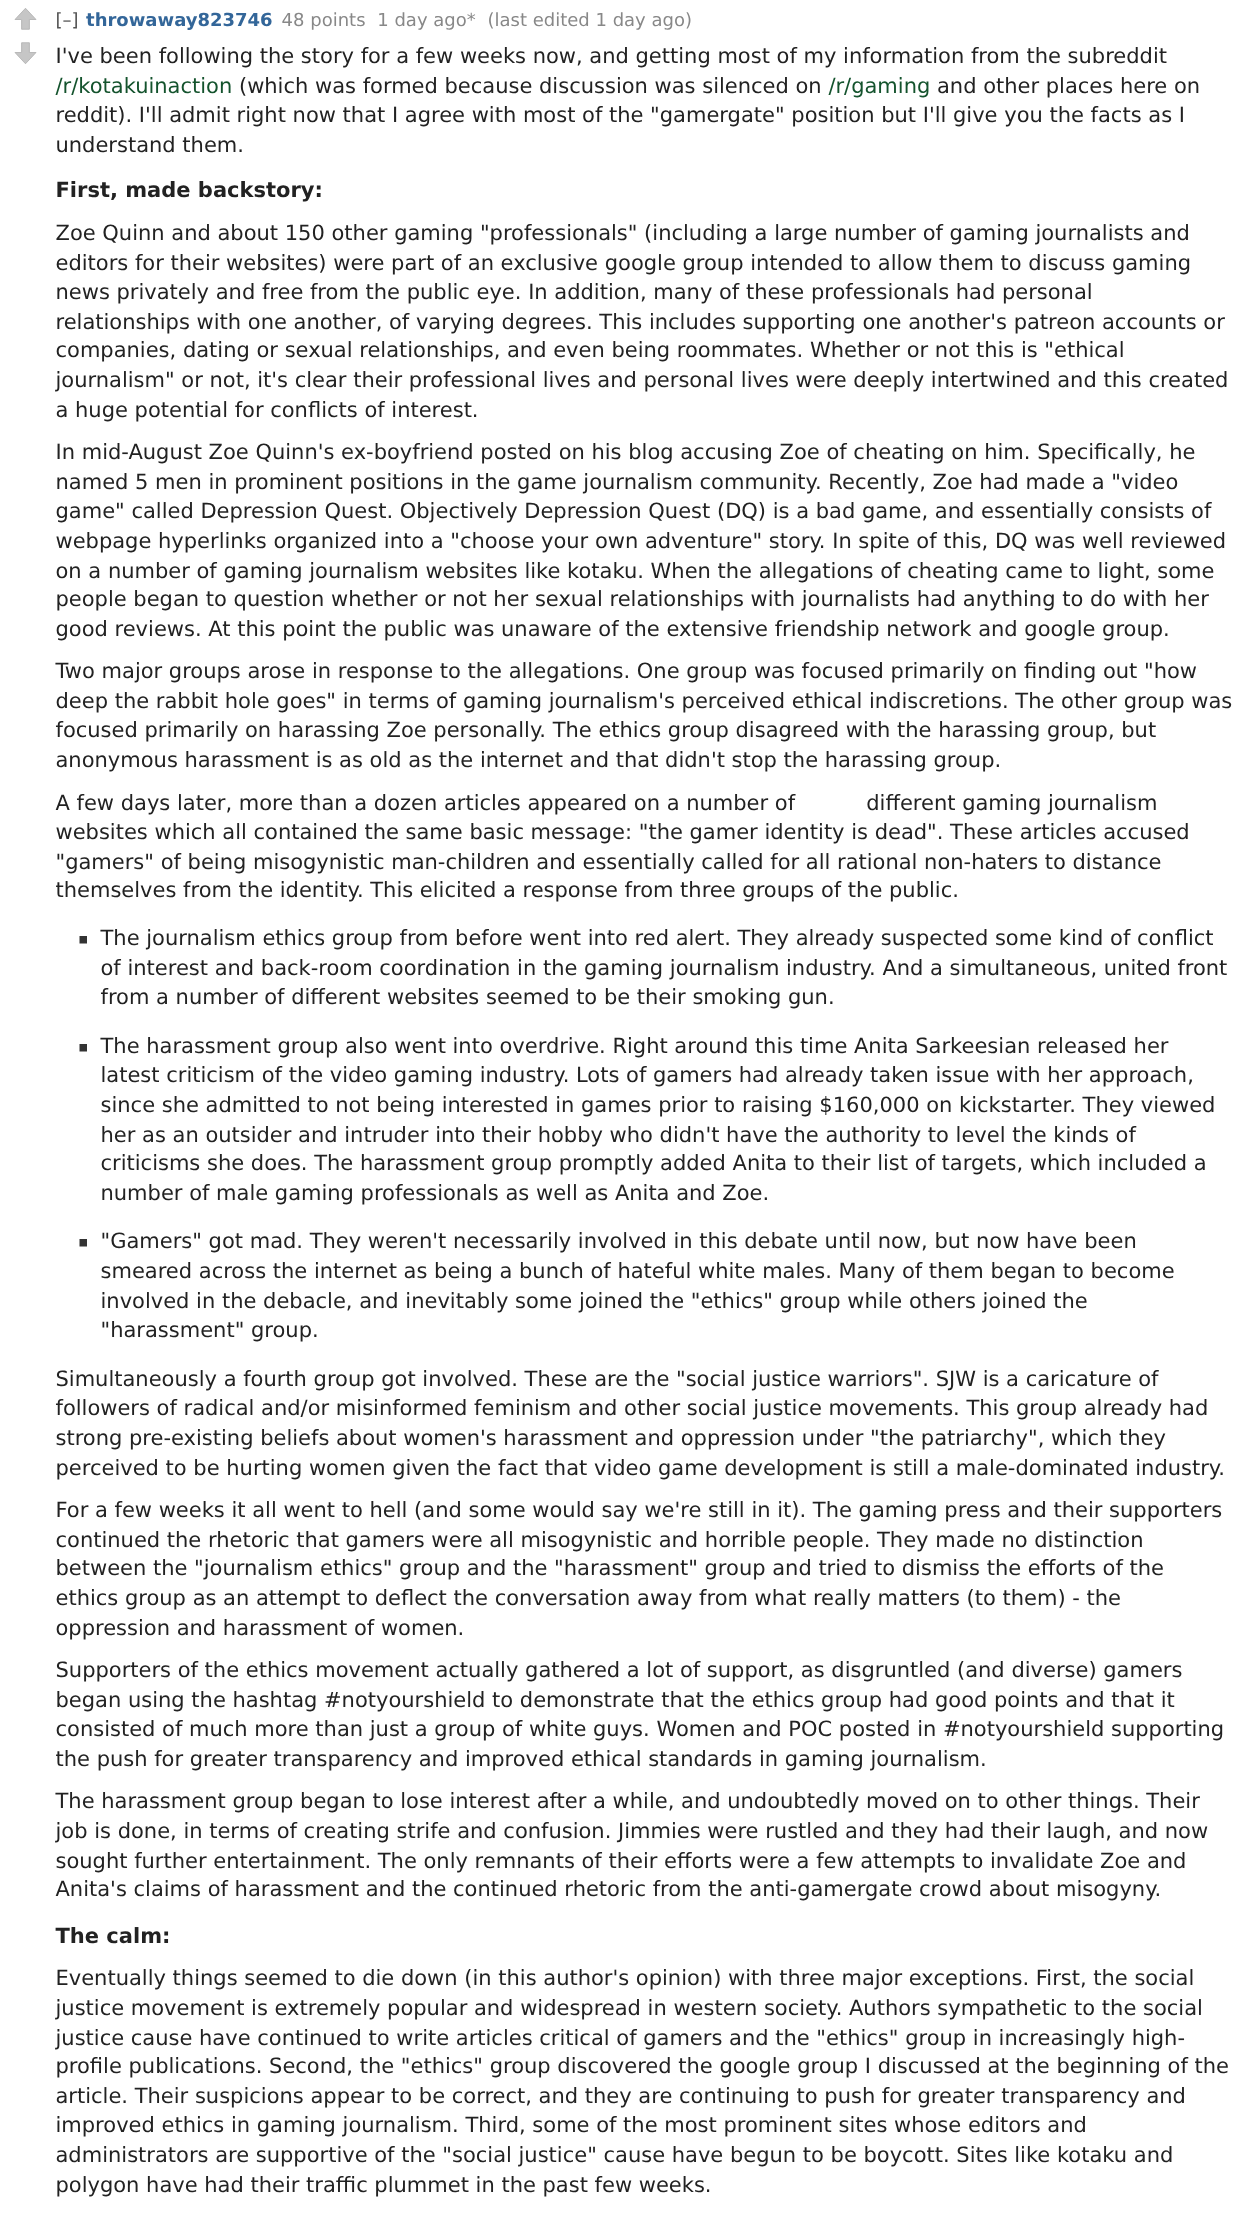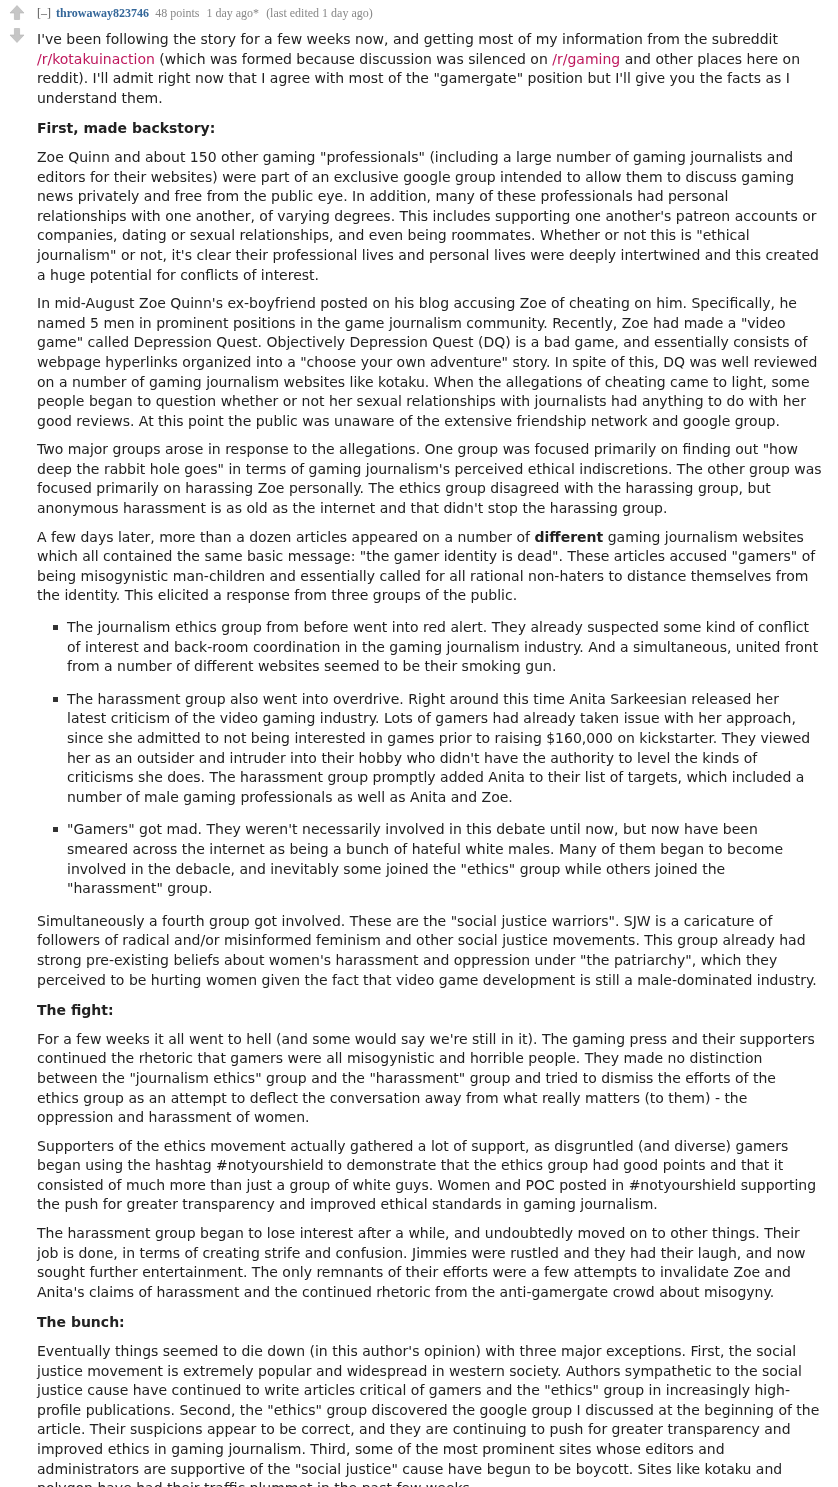--- a/index.html
+++ b/index.html
@@ -27,41 +27,40 @@
     align-items: center;
     gap: 4px;
   }
   .arrow { display: block; cursor: pointer; }
   .tagline {
     font-size: 12px;
     color: #888888;
     padding-top: 2px;
     margin-bottom: 4px;
     white-space: nowrap;
-    font-family: Liberation Serif, serif;
   }
   .collapse-toggle { color: #555555; cursor: pointer; margin-right: 5px; }
   .author {
     color: #336699;
     font-weight: bold;
     text-decoration: none;
     margin-right: 6px;
     cursor: pointer;
   }
   .score { margin-right: 4px; }
   .time { margin-right: 4px; }
   .md { font-size: 14px; line-height: 1.4; }
   .md p { margin: 9px 0; }
   .md p.heading { font-weight: bold; margin: 11px 0 8px 0; }
   .md a.body-link {
-    color: #be185d;
+    color: #14532d;
     text-decoration: none;
     cursor: pointer;
   }
-  .md strong { font-weight: bold; }
+  .md strong { font-weight: normal; margin-left: 43px; }
   .md ul { margin: 12px 0 12px 0; padding-left: 16px; list-style: none; }
   .md li { position: relative; padding-left: 14px; margin-bottom: 13px; }
   .md li::before {
     content: "";
     position: absolute;
     left: 0;
     top: 7px;
     width: 5px;
     height: 5px;
     background: #333333;
@@ -103,23 +102,22 @@
     <p><span>A few days later, more than a dozen articles appeared on a number of </span><strong>different</strong><span> gaming journalism websites which all contained the same basic message: "the gamer identity is dead". These articles accused "gamers" of being misogynistic man-children and essentially called for all rational non-haters to distance themselves from the identity. This elicited a response from three groups of the public.</span></p>
 
     <ul>
       <li>The journalism ethics group from before went into red alert. They already suspected some kind of conflict of interest and back-room coordination in the gaming journalism industry. And a simultaneous, united front from a number of different websites seemed to be their smoking gun.</li>
       <li>The harassment group also went into overdrive. Right around this time Anita Sarkeesian released her latest criticism of the video gaming industry. Lots of gamers had already taken issue with her approach, since she admitted to not being interested in games prior to raising $160,000 on kickstarter. They viewed her as an outsider and intruder into their hobby who didn't have the authority to level the kinds of criticisms she does. The harassment group promptly added Anita to their list of targets, which included a number of male gaming professionals as well as Anita and Zoe.</li>
       <li>"Gamers" got mad. They weren't necessarily involved in this debate until now, but now have been smeared across the internet as being a bunch of hateful white males. Many of them began to become involved in the debacle, and inevitably some joined the "ethics" group while others joined the "harassment" group.</li>
     </ul>
 
     <p>Simultaneously a fourth group got involved. These are the "social justice warriors". SJW is a caricature of followers of radical and/or misinformed feminism and other social justice movements. This group already had strong pre-existing beliefs about women's harassment and oppression under "the patriarchy", which they perceived to be hurting women given the fact that video game development is still a male-dominated industry.</p>
 
-    <p class="heading">The fight:</p>
     <p>For a few weeks it all went to hell (and some would say we're still in it). The gaming press and their supporters continued the rhetoric that gamers were all misogynistic and horrible people. They made no distinction between the "journalism ethics" group and the "harassment" group and tried to dismiss the efforts of the ethics group as an attempt to deflect the conversation away from what really matters (to them) - the oppression and harassment of women.</p>
     <p>Supporters of the ethics movement actually gathered a lot of support, as disgruntled (and diverse) gamers began using the hashtag #notyourshield to demonstrate that the ethics group had good points and that it consisted of much more than just a group of white guys. Women and POC posted in #notyourshield supporting the push for greater transparency and improved ethical standards in gaming journalism.</p>
     <p>The harassment group began to lose interest after a while, and undoubtedly moved on to other things. Their job is done, in terms of creating strife and confusion. Jimmies were rustled and they had their laugh, and now sought further entertainment. The only remnants of their efforts were a few attempts to invalidate Zoe and Anita's claims of harassment and the continued rhetoric from the anti-gamergate crowd about misogyny.</p>
 
-    <p class="heading">The bunch:</p>
+    <p class="heading">The calm:</p>
     <p>Eventually things seemed to die down (in this author's opinion) with three major exceptions. First, the social justice movement is extremely popular and widespread in western society. Authors sympathetic to the social justice cause have continued to write articles critical of gamers and the "ethics" group in increasingly high-profile publications. Second, the "ethics" group discovered the google group I discussed at the beginning of the article. Their suspicions appear to be correct, and they are continuing to push for greater transparency and improved ethics in gaming journalism. Third, some of the most prominent sites whose editors and administrators are supportive of the "social justice" cause have begun to be boycott. Sites like kotaku and polygon have had their traffic plummet in the past few weeks.</p>
 
   </div>
 
 </div>
 
 </body></html>

